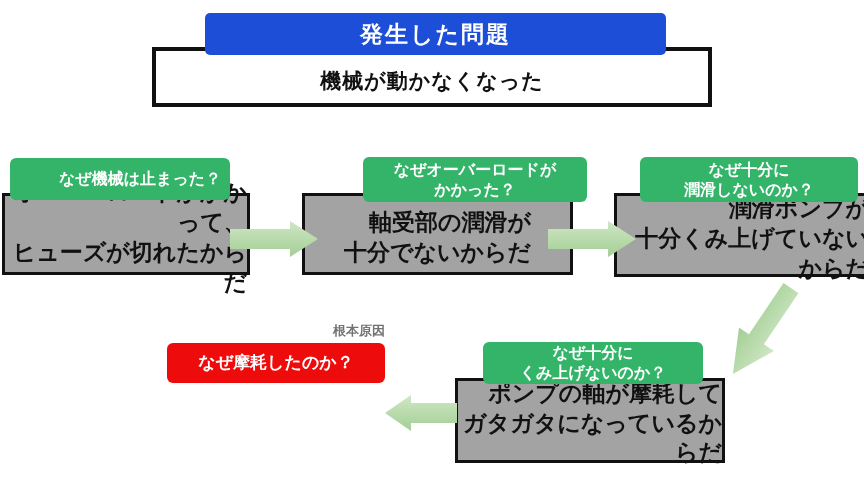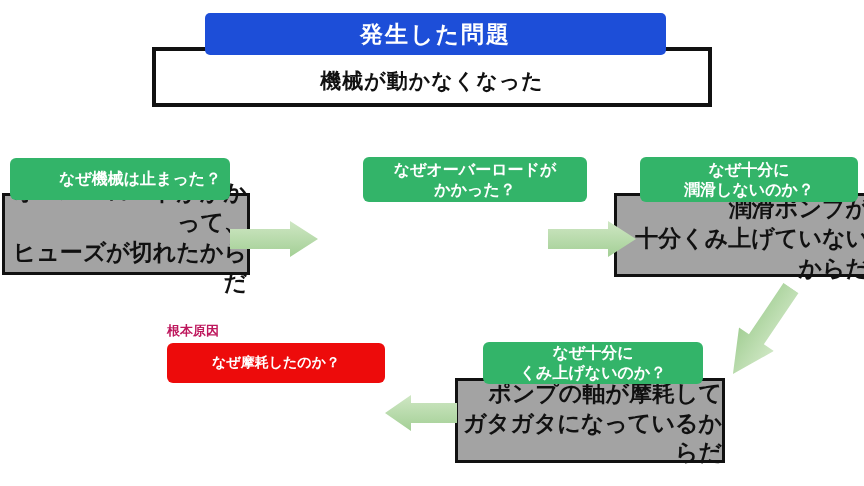--- a/index.html
+++ b/index.html
@@ -10,24 +10,24 @@
     font-weight:bold;color:#111;
   }
   .abs{position:absolute;box-sizing:border-box;}
   .center{display:flex;align-items:center;justify-content:center;text-align:center;}
   .pre{white-space:pre-line;}
   
   .title-black{background:#1d4ed8;border-radius:5px;z-index:3;color:#fff;font-size:23px;letter-spacing:2px;}
   .title-white{background:#fff;border:4px solid #111;z-index:2;font-size:21px;letter-spacing:1px;}
   
   .why-header{background:#33b469;border-radius:6px;z-index:3;color:#fff;font-size:16px;line-height:1.22;}
-  .why-header.red{background:#ed0b0b;font-size:14px;}
+  .why-header.red{background:#ed0b0b;font-size:17px;}
   .why-body{background:#a3a3a3;border:3px solid #111;z-index:1;font-size:23px;line-height:1.3;text-align:right;}
   .why-body.red{border-color:#ed0b0b;}
-  .root-label{color:#be185d;font-size:13px;text-align:left;z-index:3;}
+  .root-label{color:#737373;font-size:13px;text-align:right;z-index:3;}
   .arrow{z-index:4;}
   .arrow svg{display:block;}
 </style>
 </head>
 <body>
 
 <div class="stage">
 
   <div class="abs center title-black" style="left:205px;top:13px;width:461px;height:42px;">
     <span>発生した問題</span>
@@ -40,20 +40,24 @@
     <span class="pre">なぜ機械は止まった？</span>
   </div>
   <div class="abs center why-body" style="left:2px;top:193px;width:248px;height:82px;padding-top:8px;">
     <span class="pre">オーバーロードがかかって、
 ヒューズが切れたからだ</span>
   </div>
 
   <div class="abs center why-header" style="left:327px;top:157px;width:224px;height:45px;margin-left:36px;">
     <span class="pre">なぜオーバーロードが
 かかった？</span>
+  </div>
+  <div class="abs center why-body" style="left:302px;top:193px;width:271px;height:82px;padding-top:8px;">
+    <span class="pre">軸受部の潤滑が
+十分でないからだ</span>
   </div>
 
   <div class="abs center why-header" style="left:640px;top:157px;width:218px;height:45px;">
     <span class="pre">なぜ十分に
 潤滑しないのか？</span>
   </div>
   <div class="abs center why-body" style="left:614px;top:193px;width:258px;height:84px;padding-top:8px;">
     <span class="pre">潤滑ポンプが
 十分くみ上げていないからだ</span>
   </div>

